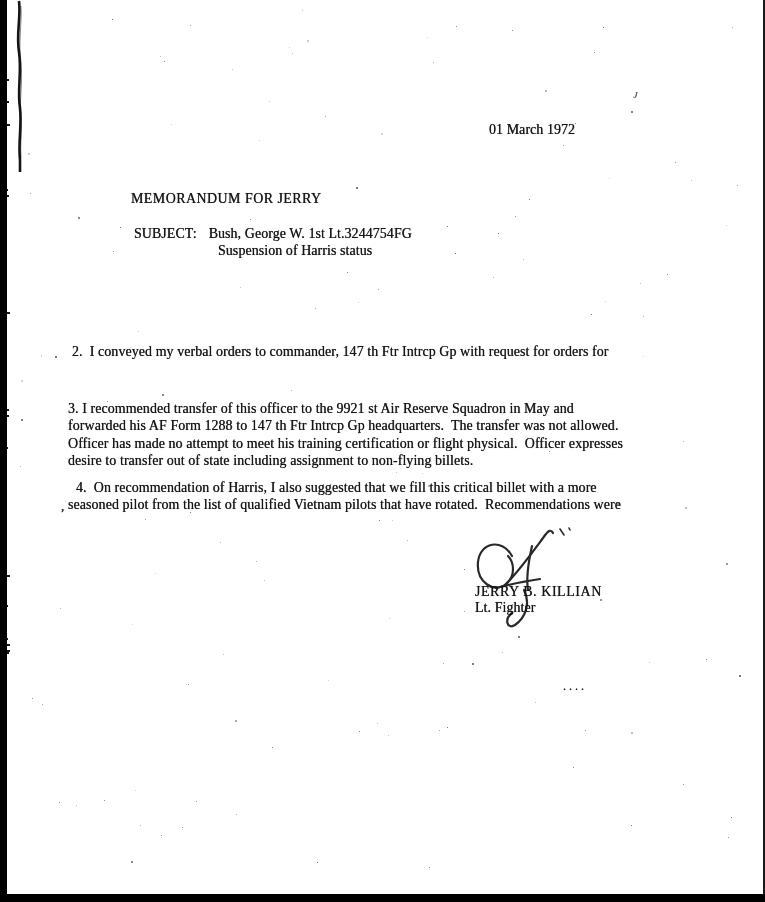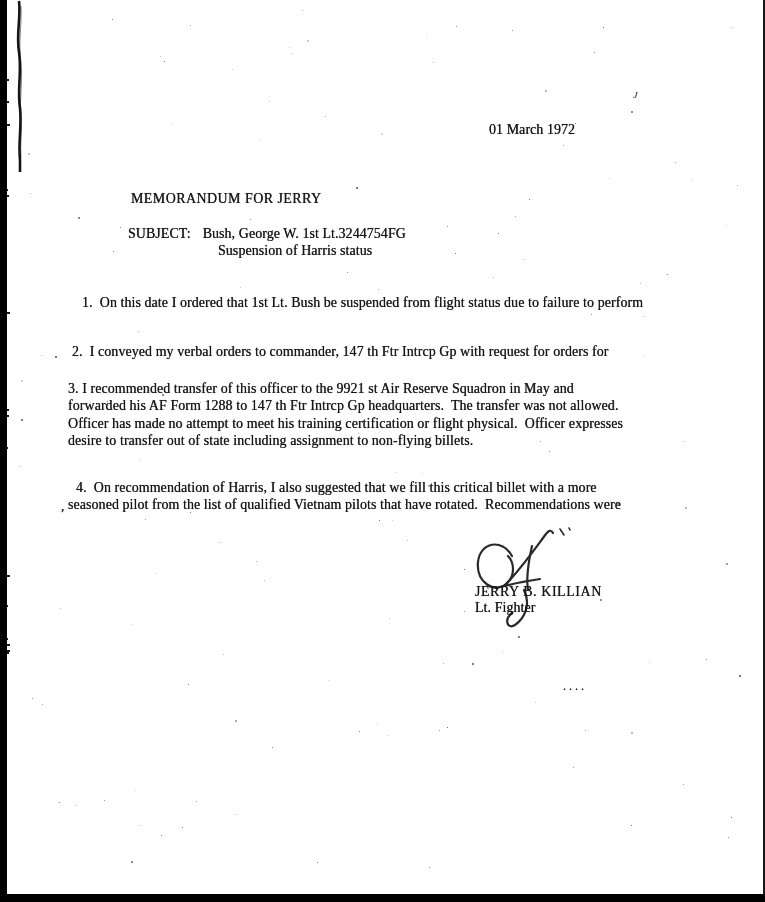--- a/index.html
+++ b/index.html
@@ -10,26 +10,26 @@
   }
   #doc{position:absolute;inset:0;filter:blur(0.22px) contrast(1.04)}
   .txt{
     position:absolute;white-space:pre;font-size:13.9px;letter-spacing:.1px;
     text-shadow:0 0 .7px rgba(20,20,20,.65), .3px .3px .4px rgba(40,40,40,.35);
   }
   .letterhead{left:248px;top:33px;width:372px;text-align:center}
   .letterhead .line{line-height:18.8px}
   .date-line{left:489px;top:122px}
   .memo-title{left:131px;top:191px;letter-spacing:.5px}
-  .subject-line1{left:128px;top:226px}
+  .subject-line1{left:134px;top:226px}
   .subject-line1 .subject-value{margin-left:12px}
   .subject-line2{left:218px;top:243px}
   .para{position:absolute;left:68px;width:660px}
   .para .line{line-height:17.4px}
-  .p1{top:294px}.p2{top:343px}.p3{top:380px}.p4{top:479px}
+  .p1{top:294px}.p2{top:343px}.p3{top:400px}.p4{top:479px}
   .p1 .line:first-child{text-indent:14px}
   .p2 .line:first-child{text-indent:4px}
   .p4 .line:first-child{text-indent:8px}
   .signer-name{left:475px;top:584px;letter-spacing:.6px}
   .signer-rank{left:475px;top:600px}
   .sig-svg{position:absolute;left:468px;top:526px;width:115px;height:110px}
   .stray-comma{left:61px;top:498px;font-size:13px}
   .trailing-dots{left:563px;top:679px;font-size:12px;letter-spacing:3px}
   .page-mark{left:634px;top:90px;font-size:9px;transform:rotate(14deg);opacity:.75}
   .edge{position:absolute;background:#000}
@@ -56,21 +56,21 @@
   </svg>
 
 
   <div class="txt date-line">01 March 1972</div>
 
   <div class="txt memo-title">MEMORANDUM FOR JERRY</div>
 
   <div class="txt subject-line1"><span>SUBJECT:</span><span class="subject-value">Bush, George W. 1st Lt.3244754FG</span></div>
   <div class="txt subject-line2">Suspension of Harris status</div>
 
-  <div class="txt para p1"><div class="line">1.  On this date I ordered that 1st Lt. Bush be suspended from flight status due to failure to perform</div></div>
+  <div class="txt para p1"></div>
   <div class="txt para p2"><div class="line">2.  I conveyed my verbal orders to commander, 147 th Ftr Intrcp Gp with request for orders for</div></div>
   <div class="txt para p3"><div class="line">3. I recommended transfer of this officer to the 9921 st Air Reserve Squadron in May and</div><div class="line">forwarded his AF Form 1288 to 147 th Ftr Intrcp Gp headquarters.  The transfer was not allowed.</div><div class="line">Officer has made no attempt to meet his training certification or flight physical.  Officer expresses</div><div class="line">desire to transfer out of state including assignment to non-flying billets.</div></div>
   <div class="txt para p4"><div class="line">4.  On recommendation of Harris, I also suggested that we fill this critical billet with a more</div><div class="line">seasoned pilot from the list of qualified Vietnam pilots that have rotated.  Recommendations were</div></div>
 
   <svg class="sig-svg" viewBox="0 0 115 110">
     <g fill="none" stroke="#1c1c1c" stroke-width="2.2" stroke-linecap="round" opacity="0.92">
       <path d="M44 30 C34 12 12 16 10 36 C8 56 26 68 38 58 C48 50 46 36 40 30"></path>
       <path d="M38 58 C52 44 66 24 78 8 C80 5 83 3 85 7"></path>
       <path d="M64 20 C60 38 58 52 60 64"></path>
       <path d="M28 62 C44 58 58 55 72 53"></path>

